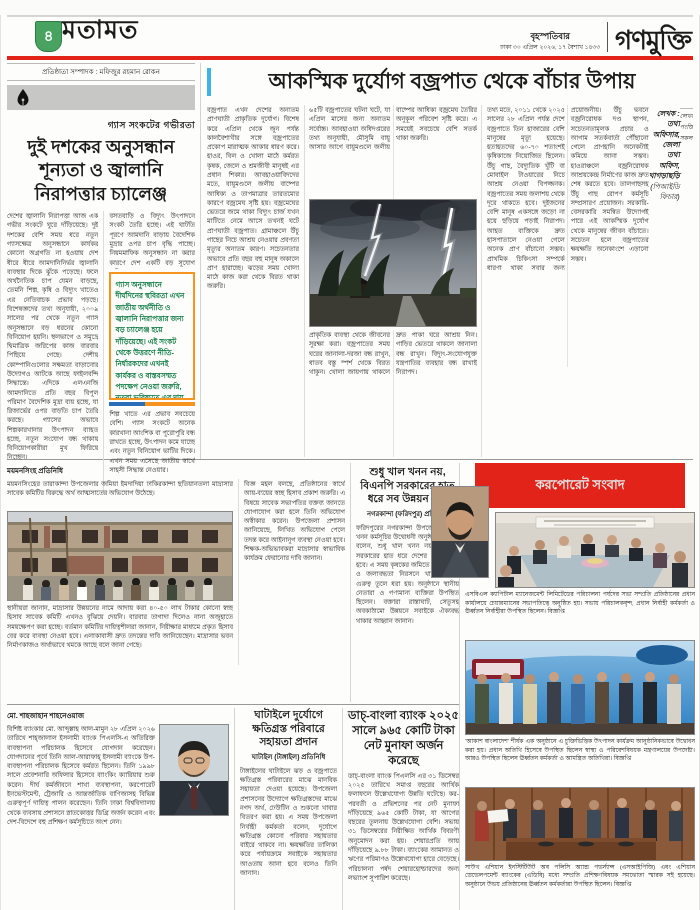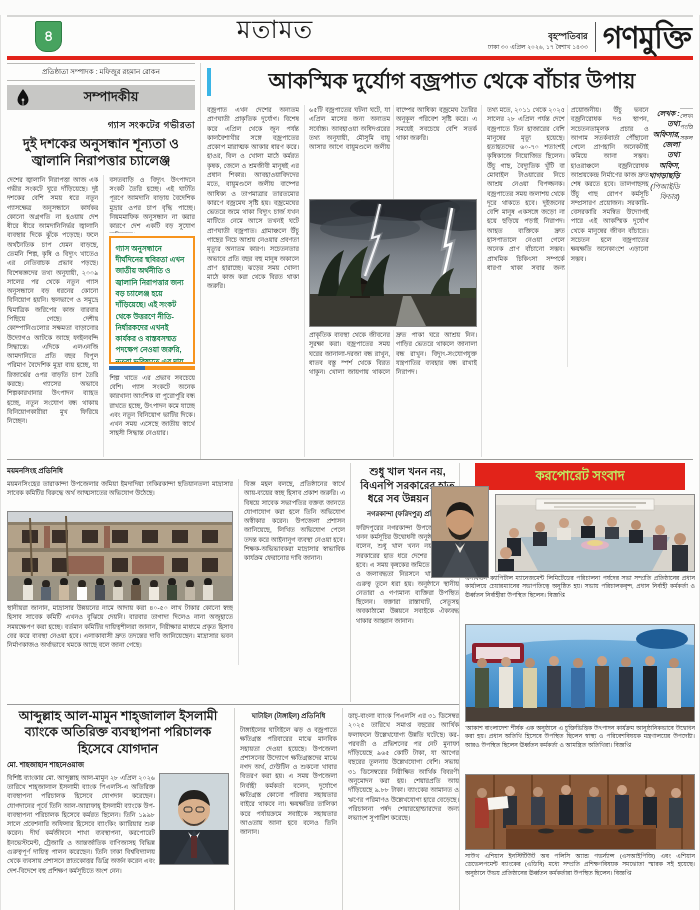--- a/index.html
+++ b/index.html
@@ -9,38 +9,38 @@
         border-left:1px solid #e2e2e0;border-right:1px solid #e2e2e0}
   .bodytext{font-size:6.4px;line-height:1.45;text-align:justify;color:#2a2a2a;overflow:hidden}
   .byline{font-size:7px;font-weight:700;color:#111}
 
   
   .grayline{border-top:2px solid #d6d6d4;margin-top:15px}
   .header{display:flex;align-items:flex-end;height:36px;padding:0 2px}
   .badge{width:27px;height:31px;background:#47a35f;border:1px solid #2f7d45;border-radius:2px 2px 11px 11px;
          color:#fff;font-size:15px;font-weight:700;display:flex;align-items:center;justify-content:center;
          margin-left:26px;margin-bottom:1px}
-  .section-title{flex:1;text-align:center;font-size:25px;font-weight:400;letter-spacing:1px}
-  .dateblock{text-align:right;line-height:1.35;padding-right:7px;margin-bottom:2px}
+  .section-title{flex:1;font-size:25px;font-weight:700;letter-spacing:1px}
+  .dateblock{text-align:center;line-height:1.35;padding-right:7px;margin-bottom:2px}
   .weekday{font-size:8.5px;font-weight:700;display:block}
   .dateline{font-size:6px;color:#333;display:block}
   .mast-divider{border-left:1.5px solid #555;height:30px;margin:0 7px 1px 0}
-  .masthead{font-size:30px;font-weight:800;letter-spacing:-1px;line-height:1;margin-bottom:0px}
+  .masthead{font-size:26px;font-weight:800;letter-spacing:-1px;line-height:1;margin-bottom:0px}
   .redrule{height:4px;background:#e2231a;margin-top:3px}
 
   
   .mainrow{display:flex;height:400px;border-bottom:1px solid #9a9a98;padding-top:3px}
   .editorial{width:194px;padding-right:5px;border-right:1px solid #d3d3d0}
   .founder{border-top:1px solid #b9b9b6;border-bottom:1px solid #b9b9b6;font-size:7px;
            text-align:center;padding:2px 0;color:#222}
   .penbar{display:flex;align-items:center;background:#c7c7c5;height:25px;margin-top:4px;padding:0 6px}
   .penbar .icon{width:20px;height:20px;flex:0 0 auto}
   .penbar .label{flex:1;text-align:center;font-size:13px;font-weight:700}
   .ed-kicker{text-align:right;font-size:9px;font-weight:700;margin-top:8px;letter-spacing:.5px}
-  .ed-headline{text-align:center;font-size:13px;font-weight:800;line-height:1.3;margin-top:3px}
+  .ed-headline{text-align:center;font-size:18px;font-weight:800;line-height:1.3;margin-top:3px}
   .ed-body{display:flex;gap:5px;margin-top:5px;height:282px}
   .ed-colL{width:50%;}
   .ed-colR{width:50%;display:flex;flex-direction:column;border-left:1px solid #ddd;padding-left:5px}
   .quotebox{border:2px solid #f7941d;padding:5px 4px 3px 4px;margin:3px 0 0 0;color:#0d7a42;
             font-size:7.3px;font-weight:700;line-height:1.55;text-align:left;height:128px;overflow:hidden}
   .quote-accent{height:4px;margin:2px 0 3px 0;background:linear-gradient(90deg,#2a6fb8 0 42%,#f7941d 42% 100%)}
 
   .opinion{flex:1;padding-left:6px;display:flex;flex-direction:column}
   .op-head{display:flex;align-items:center;height:38px}
   .op-author{width:128px;text-align:right;font-size:13.5px;font-weight:600;padding-right:8px}
@@ -77,22 +77,22 @@
   .colA{width:228px;padding-right:5px;border-right:1px solid #d3d3d0}
   .a-headline{text-align:center;font-size:12.5px;font-weight:800;line-height:1.3}
   .colB{width:108px;padding:0 5px;border-right:1px solid #d3d3d0}
   .b-headline{text-align:center;font-size:10.5px;font-weight:800;line-height:1.3}
   .colC{flex:1;padding-left:5px}
   .c-headline{text-align:center;font-size:11.5px;font-weight:800;line-height:1.3}
   .floatphoto{float:right;margin:0 0 2px 3px;border:1px solid #888}
 
   
   .corp{width:236px;padding-left:5px;border-left:1px solid #d3d3d0;display:flex;flex-direction:column}
-  .corp-banner{background:#e2231a;color:#bef264;text-align:center;font-size:13px;font-weight:800;
-               padding:3px 0;margin:0 10px}
+  .corp-banner{background:#e2231a;color:#e5e5e5;text-align:center;font-size:13px;font-weight:800;
+               padding:12px 0;margin:0 10px}
   .corp .cap{font-size:6px;line-height:1.4;text-align:justify;color:#2a2a2a;margin:2px 0 4px 0;overflow:hidden}
   .corp .photo-frame{margin-top:4px}
   .portrait-abs{position:absolute;left:424px;top:26px;border:1px solid #888}
 </style>
 </head>
 <body>
 
 <div class="page">
 
   <div class="grayline"></div>
@@ -113,21 +113,20 @@
     <div class="editorial">
       <div class="founder">প্রতিষ্ঠাতা সম্পাদক : মফিজুর রহমান রোকন</div>
       <div class="penbar">
         <span class="icon">
           <svg width="20" height="20" viewBox="0 0 20 20">
             <path d="M10 1 C7 5 4.5 8.5 4.5 12 a5.5 5.5 0 0 0 11 0 C15.5 8.5 13 5 10 1 Z" fill="#111"></path>
             <circle cx="10" cy="12" r="1.4" fill="#c7c7c5"></circle>
             <line x1="10" y1="13.4" x2="10" y2="17.4" stroke="#c7c7c5" stroke-width="0.9"></line>
           </svg>
         </span>
-        <span class="label">সম্পাদকীয়</span>
       </div>
       <div class="ed-kicker">গ্যাস সংকটের গভীরতা</div>
       <div class="ed-headline">দুই দশকের অনুসন্ধান শূন্যতা ও জ্বালানি নিরাপত্তার চ্যালেঞ্জ</div>
       <div class="ed-body">
         <div class="ed-colL bodytext">দেশের জ্বালানি নিরাপত্তা আজ এক গভীর সংকটে ঘুরে দাঁড়িয়েছে। দুই দশকের বেশি সময় ধরে নতুন গ্যাসক্ষেত্র অনুসন্ধানে কার্যকর কোনো অগ্রগতি না হওয়ায় দেশ ধীরে ধীরে আমদানিনির্ভর জ্বালানি ব্যবস্থার দিকে ঝুঁকে পড়েছে। ফলে অর্থনৈতিক চাপ যেমন বাড়ছে, তেমনি শিল্প, কৃষি ও বিদ্যুৎ খাতেও এর নেতিবাচক প্রভাব পড়ছে। বিশেষজ্ঞদের তথ্য অনুযায়ী, ২০০৯ সালের পর থেকে নতুন গ্যাস অনুসন্ধানে বড় ধরনের কোনো বিনিয়োগ হয়নি। স্থলভাগে ও সমুদ্রে দ্বিমাত্রিক জরিপের কাজ বারবার পিছিয়ে গেছে। দেশীয় কোম্পানিগুলোর সক্ষমতা বাড়ানোর উদ্যোগও আটকে আছে ফাইলবন্দি সিদ্ধান্তে। এদিকে এলএনজি আমদানিতে প্রতি বছর বিপুল পরিমাণ বৈদেশিক মুদ্রা ব্যয় হচ্ছে, যা রিজার্ভের ওপর বাড়তি চাপ তৈরি করছে। গ্যাসের অভাবে শিল্পকারখানার উৎপাদন ব্যাহত হচ্ছে, নতুন সংযোগ বন্ধ থাকায় বিনিয়োগকারীরা মুখ ফিরিয়ে নিচ্ছেন।</div>
         <div class="ed-colR">
           <div class="bodytext" style="height:58px">বসতবাড়ি ও বিদ্যুৎ উৎপাদনে সংকট তৈরি হচ্ছে। এই ঘাটতি পূরণে আমদানি বাড়ায় বৈদেশিক মুদ্রার ওপর চাপ বৃদ্ধি পাচ্ছে। নিয়মমাফিক অনুসন্ধান না করার কারণে দেশ একটি বড় সুযোগ হারিয়েছে।</div>
           <div class="quotebox">গ্যাস অনুসন্ধানে দীর্ঘদিনের স্থবিরতা এখন জাতীয় অর্থনীতি ও জ্বালানি নিরাপত্তার জন্য বড় চ্যালেঞ্জ হয়ে দাঁড়িয়েছে। এই সংকট থেকে উত্তরণে নীতি-নির্ধারকদের এখনই কার্যকর ও বাস্তবসম্মত পদক্ষেপ নেওয়া জরুরি, নতুবা ভবিষ্যতে এর দায় বহন করা আরও কঠিন হয়ে উঠবে</div>
           <div class="quote-accent"></div>
           <div class="bodytext" style="flex:1">শিল্প খাতে এর প্রভাব সবচেয়ে বেশি। গ্যাস সংকটে অনেক কারখানা আংশিক বা পুরোপুরি বন্ধ রাখতে হচ্ছে, উৎপাদন কমে যাচ্ছে এবং নতুন বিনিয়োগ ভাটির দিকে। এখন সময় এসেছে জাতীয় স্বার্থে সাহসী সিদ্ধান্ত নেওয়ার।</div>
@@ -265,21 +264,20 @@
 
         <div class="nagarkanda">
           <div class="n-headline">শুধু খাল খনন নয়, বিএনপি সরকারের হাত ধরে সব উন্নয়ন হবে</div>
           <div class="center-byline">নগরকান্দা (ফরিদপুর) প্রতিনিধি</div>
           <div class="bodytext" style="height:178px">ফরিদপুরের নগরকান্দা উপজেলায় খাল খনন কর্মসূচির উদ্বোধনী অনুষ্ঠানে বক্তারা বলেন, শুধু খাল খনন নয়, বিএনপি সরকারের হাত ধরে দেশের সব উন্নয়ন হবে। এ সময় কৃষকের জমিতে সেচ সুবিধা ও জলাবদ্ধতা নিরসনে খাল খননের গুরুত্ব তুলে ধরা হয়। অনুষ্ঠানে স্থানীয় নেতারা ও গণ্যমান্য ব্যক্তিরা উপস্থিত ছিলেন। বক্তারা রাস্তাঘাট, সেতুসহ অবকাঠামো উন্নয়নে সবাইকে ঐক্যবদ্ধ থাকার আহ্বান জানান।</div>
         </div>
       </div>
 
       <div class="bottomrow">
         <div class="colA">
-          <div class="a-headline">আব্দুল্লাহ আল-মামুন শাহ্‌জালাল ইসলামী ব্যাংকে অতিরিক্ত ব্যবস্থাপনা পরিচালক হিসেবে যোগদান</div>
           <div class="byline" style="margin:2px 0">মো. শাহজাহান শাহনেওয়াজ</div>
           <div class="bodytext" style="height:140px">
             <span class="floatphoto" style="display:block;float:right;width:70px;height:92px;margin:0 0 2px 4px">
               <svg width="68" height="90" viewBox="0 0 68 90" preserveAspectRatio="none">
                 <rect width="68" height="90" fill="#cdd6da"></rect>
                 <rect y="56" width="68" height="34" fill="#2b3138"></rect>
                 <polygon points="34,56 14,90 54,90" fill="#343b44"></polygon>
                 <polygon points="28,58 34,70 40,58 34,64" fill="#ffffff"></polygon>
                 <rect x="31" y="62" width="6" height="22" fill="#5a2d2d"></rect>
                 <circle cx="34" cy="36" r="16" fill="#d9b08c"></circle>
@@ -287,25 +285,27 @@
                 <path d="M22 44 Q34 56 46 44 Q42 52 34 52 Q26 52 22 44 Z" fill="#4a4038"></path>
                 <rect x="24" y="33" width="8" height="5" rx="2" fill="none" stroke="#333" stroke-width="1"></rect>
                 <rect x="36" y="33" width="8" height="5" rx="2" fill="none" stroke="#333" stroke-width="1"></rect>
               </svg>
             </span>
             <span>বিশিষ্ট ব্যাংকার মো. আব্দুল্লাহ আল-মামুন ২৮ এপ্রিল ২০২৬ তারিখে শাহ্‌জালাল ইসলামী ব্যাংক পিএলসি-এ অতিরিক্ত ব্যবস্থাপনা পরিচালক হিসেবে যোগদান করেছেন। যোগদানের পূর্বে তিনি আল-আরাফাহ্ ইসলামী ব্যাংকে উপ-ব্যবস্থাপনা পরিচালক হিসেবে কর্মরত ছিলেন। তিনি ১৯৯৮ সালে প্রবেশনারি অফিসার হিসেবে ব্যাংকিং ক্যারিয়ার শুরু করেন। দীর্ঘ কর্মজীবনে শাখা ব্যবস্থাপনা, করপোরেট ইনভেস্টমেন্ট, ট্রেজারি ও আন্তর্জাতিক বাণিজ্যসহ বিভিন্ন গুরুত্বপূর্ণ দায়িত্ব পালন করেছেন। তিনি ঢাকা বিশ্ববিদ্যালয় থেকে ব্যবসায় প্রশাসনে স্নাতকোত্তর ডিগ্রি অর্জন করেন এবং দেশ-বিদেশে বহু প্রশিক্ষণ কর্মসূচিতে অংশ নেন।</span>
           </div>
         </div>
 
         <div class="colB">
+          <div class="b-headline">ঘাটাইলে দুর্যোগে ক্ষতিগ্রস্ত পরিবারে সহায়তা প্রদান</div>
           <div class="center-byline">ঘাটাইল (টাঙ্গাইল) প্রতিনিধি</div>
           <div class="bodytext" style="height:148px">টাঙ্গাইলের ঘাটাইলে ঝড় ও বজ্রপাতে ক্ষতিগ্রস্ত পরিবারের মাঝে মানবিক সহায়তা দেওয়া হয়েছে। উপজেলা প্রশাসনের উদ্যোগে ক্ষতিগ্রস্তদের মাঝে নগদ অর্থ, ঢেউটিন ও শুকনো খাবার বিতরণ করা হয়। এ সময় উপজেলা নির্বাহী কর্মকর্তা বলেন, দুর্যোগে ক্ষতিগ্রস্ত কোনো পরিবার সহায়তার বাইরে থাকবে না। ক্ষয়ক্ষতির তালিকা করে পর্যায়ক্রমে সবাইকে সহায়তার আওতায় আনা হবে বলেও তিনি জানান।</div>
         </div>
 
         <div class="colC">
+          <div class="c-headline">ডাচ্-বাংলা ব্যাংক ২০২৫ সালে ৯৬৫ কোটি টাকা নেট মুনাফা অর্জন করেছে</div>
           <div class="bodytext" style="height:140px;margin-top:3px">ডাচ্-বাংলা ব্যাংক পিএলসি এর ৩১ ডিসেম্বর ২০২৫ তারিখে সমাপ্ত বছরের আর্থিক ফলাফলে উল্লেখযোগ্য উন্নতি ঘটেছে। কর-পরবর্তী ও প্রভিশনের পর নেট মুনাফা দাঁড়িয়েছে ৯৬৫ কোটি টাকা, যা আগের বছরের তুলনায় উল্লেখযোগ্য বেশি। সভায় ৩১ ডিসেম্বরের নিরীক্ষিত আর্থিক বিবরণী অনুমোদন করা হয়। শেয়ারপ্রতি আয় দাঁড়িয়েছে ৯.৮৮ টাকা। ব্যাংকের আমানত ও ঋণের পরিমাণও উল্লেখযোগ্য হারে বেড়েছে। পরিচালনা পর্ষদ শেয়ারহোল্ডারদের জন্য লভ্যাংশ সুপারিশ করেছে।</div>
         </div>
       </div>
     </div>
 
     <div class="corp">
       <div class="corp-banner">করপোরেট সংবাদ</div>
 
       <div class="photo-frame" style="height:78px;margin-left:30px">
         <svg width="198" height="76" viewBox="0 0 198 76" preserveAspectRatio="none">

